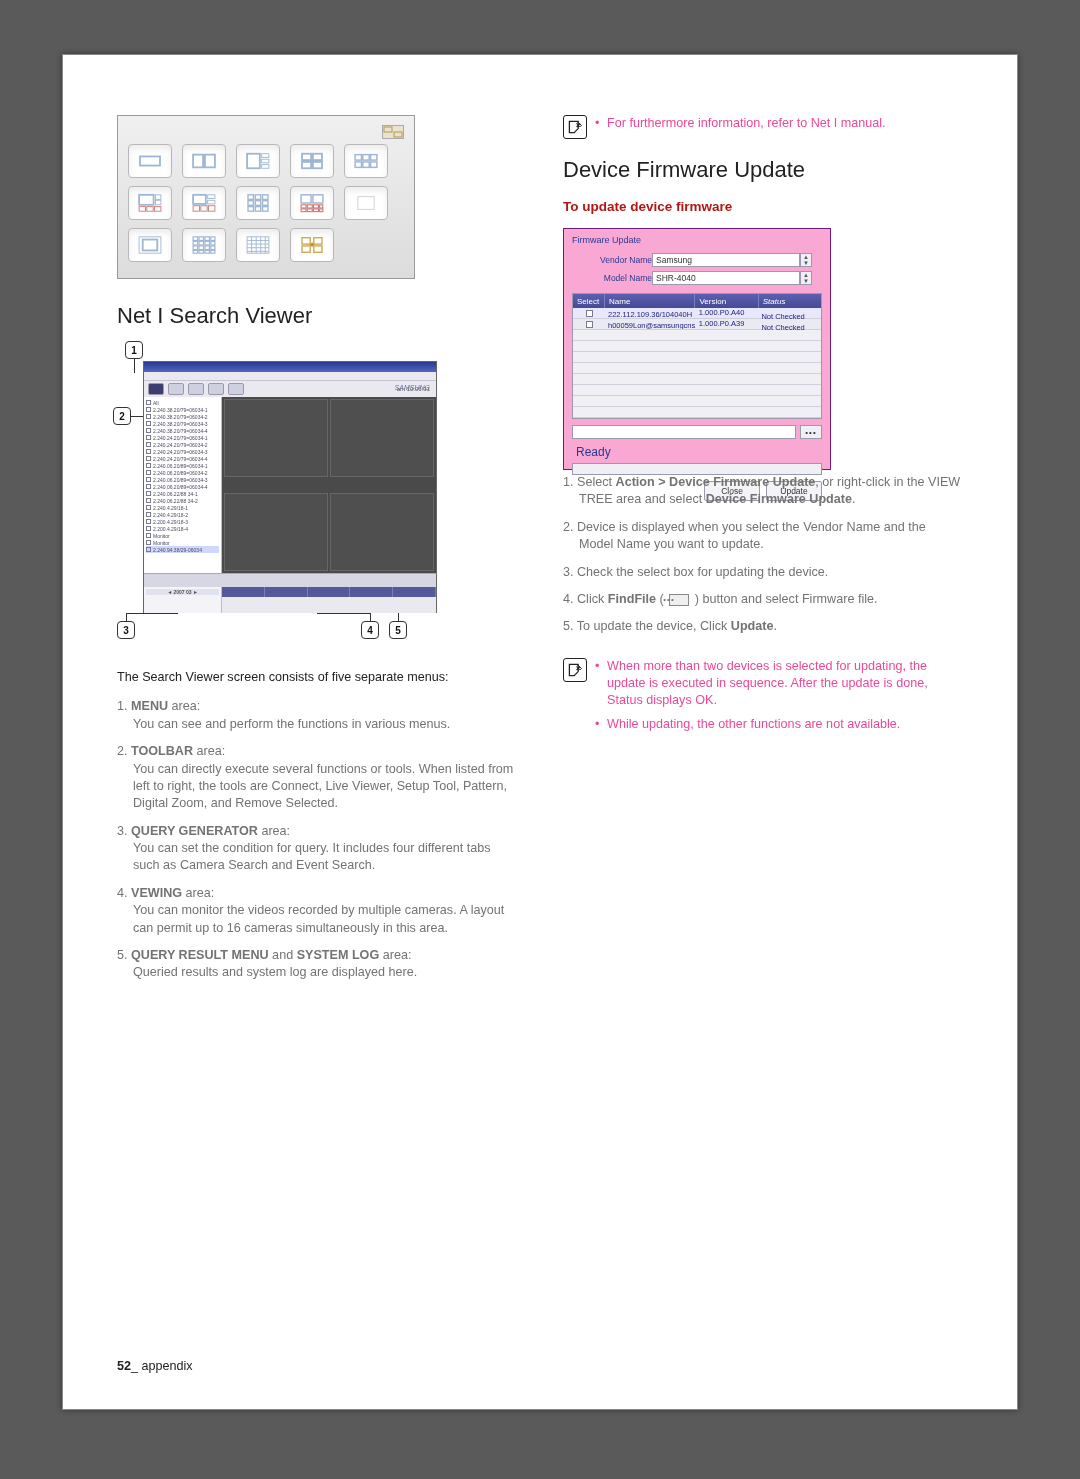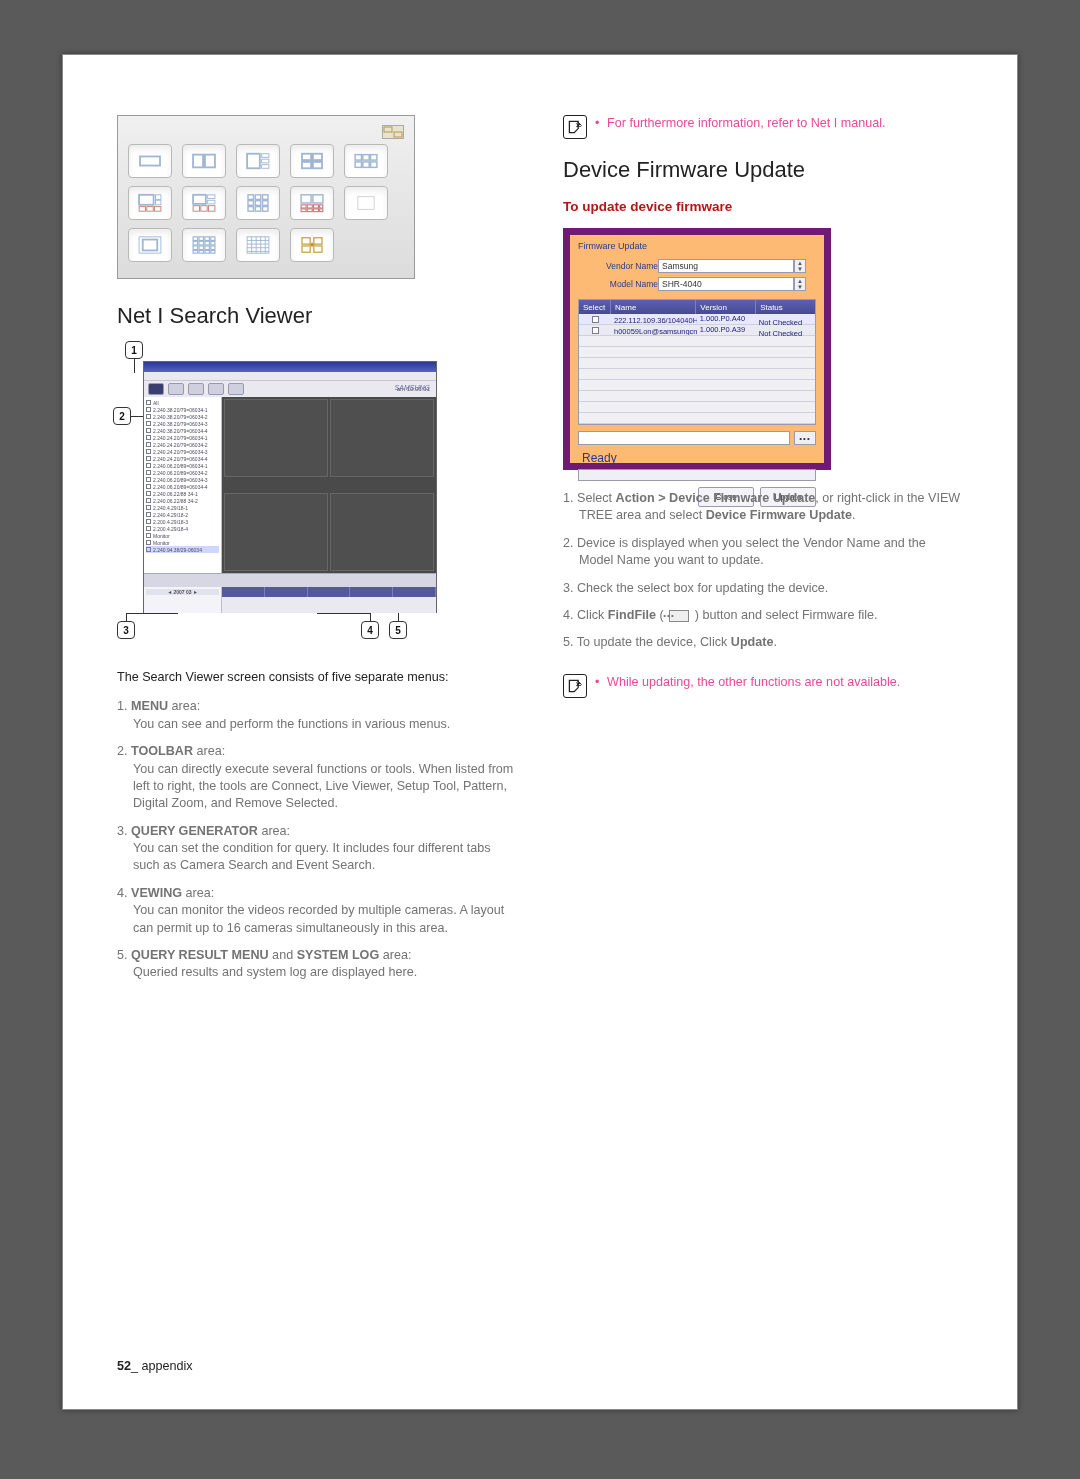--- a/index.html
+++ b/index.html
@@ -81,33 +81,33 @@
   .note-icon { width: 24px; height: 24px; border: 1.5px solid #222; border-radius: 3px; display:flex; align-items:center; justify-content:center; flex: 0 0 24px; }
   .note-icon svg { width: 16px; height: 16px; }
   .note-text ul { list-style: none; padding-left: 0; }
   .note-text ul li { font-size: 12.6px; line-height: 1.38; color:#ec4899; padding-left: 12px; position: relative; margin-bottom: 6px; }
   .note-text ul li::before { content:"•"; position:absolute; left:0; }
 
   h3.red-sub { color: #b01818; font-size: 13.5px; font-weight: bold; margin: 6px 0 14px 0; }
 
   
   .fw-dialog {
-    width: 268px; height: 242px; border: 7px solid #701a75; background: #fdba74;
-    margin-bottom: 20px; font-size: 9px; color: #333; padding: 6px 8px;
+    width: 268px; height: 242px; border: 1px solid #701a75; background: #f9a8d4;
+    margin-bottom: 4px; font-size: 9px; color: #333; padding: 6px 8px;
   }
   .fw-dialog .dlg-title { font-size: 9px; color: #29398f; margin-bottom: 8px; }
   .fw-form { display: grid; grid-template-columns: 72px 1fr 14px; gap: 4px 0; align-items: center; margin: 2px 8px 8px 8px; }
   .fw-form label { font-size: 8.5px; color: #29398f; text-align: right; }
   .fw-form .combo { height: 14px; border: 1px solid #9a9aac; background: #fff; font-size: 8.5px; padding: 0 3px; display:flex; align-items:center; }
   .fw-form .spin { height: 14px; width: 12px; border:1px solid #9a9aac; background:#efeff6; display:flex; flex-direction:column; }
   .fw-form .spin div { flex:1; display:flex; align-items:center; justify-content:center; font-size:6px; color:#555; }
   .fw-table { border: 1px solid #9a9aac; margin: 0 0 6px 0; }
   .fw-thead { display: flex; background: linear-gradient(#5b5fb0,#474a93); color:#fff; font-size:8px; height:14px; }
   .fw-thead div { padding: 1px 4px; border-right:1px solid #7a7fc0; display:flex; align-items:center; }
-  .fw-thead .c-sel{width:32px;} .fw-thead .c-name{flex:1.5;} .fw-thead .c-ver{flex:1;} .fw-thead .c-stat{flex:1; border-right:none;}
+  .fw-thead .c-sel{width:32px;} .fw-thead .c-name{flex:1.5;} .fw-thead .c-ver{flex:1;} .fw-thead .c-stat{flex:1; border-right:none;font-style:italic;}
   .fw-tbody { background:#fff; }
   .fw-row { display:flex; height:11px; font-size:7.5px; background:#eaeaf2; border-bottom:1px solid #d0d0dc;}
   .fw-row:nth-child(1){ background:#e7e8fb; }
   .fw-row .c-sel{width:32px; display:flex; align-items:center; justify-content:center;}
   .fw-row .c-sel .chk{width:7px;height:7px;border:1px solid #7a7a8e;background:#fff;}
   .fw-row .c-name{flex:1.5; padding:2px 3px; color:#1a1a7a; overflow:hidden; white-space:nowrap;}
   .fw-row .c-ver{flex:1; padding:0 3px; color:#1a1a7a;}
   .fw-row .c-stat{flex:1; padding:4px 3px; color:#1a1a7a;}
   .fw-row.empty { background:#f0f0f4; }
   .fw-row.empty div { color:transparent; }
@@ -605,20 +605,21 @@
       <div class="note-row" style="margin-top:22px;">
         <div class="note-icon">
           <svg viewBox="0 0 20 20">
               <path d="M3 3 L14 3 L14 12 L9 17 L3 17 Z" fill="none" stroke="#222" stroke-width="1.6"></path>
               <path d="M16 6 L12 10" stroke="#222" stroke-width="1.6"></path>
               <path d="M14 4 L18 8 L16 10 L12 6 Z" fill="none" stroke="#222" stroke-width="1.2"></path>
             </svg>
         </div>
         <div class="note-text">
           <ul id="note-bottom-list">
+              <li>When more than two devices is selected for updating, the update is executed in sequence. After the update is done, Status displays OK.</li>
               <li>While updating, the other functions are not available.</li>
             </ul>
         </div>
       </div>
 
     </div>
   </div>
 
   <div class="footer">
     <span class="pg">52</span><span>_ appendix</span>

